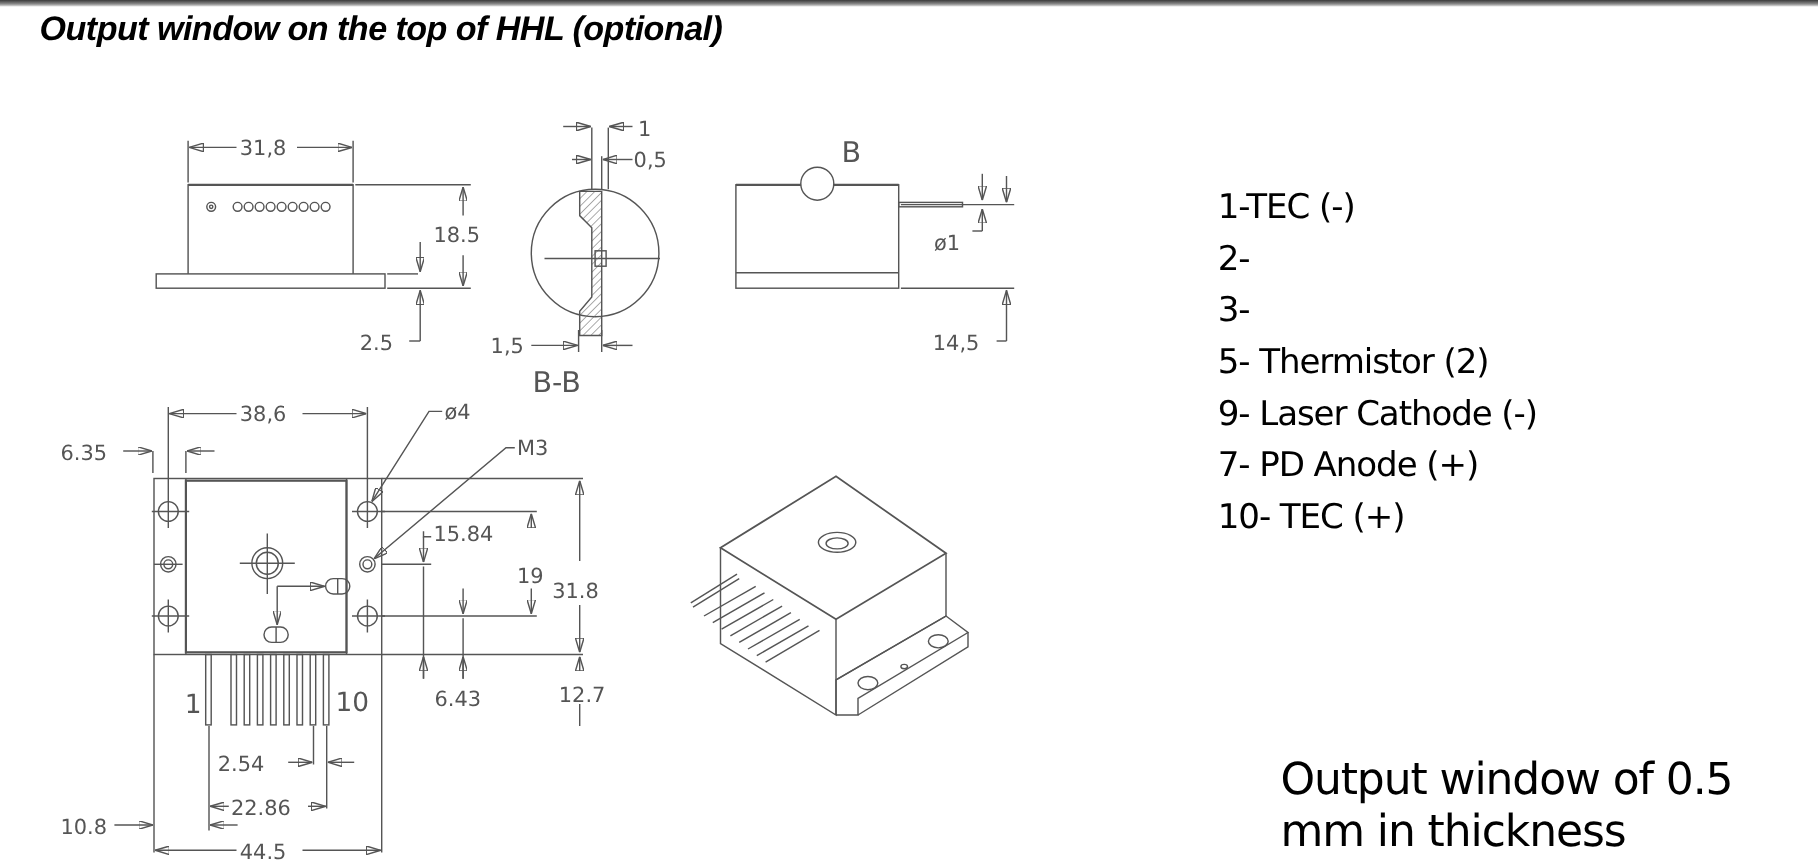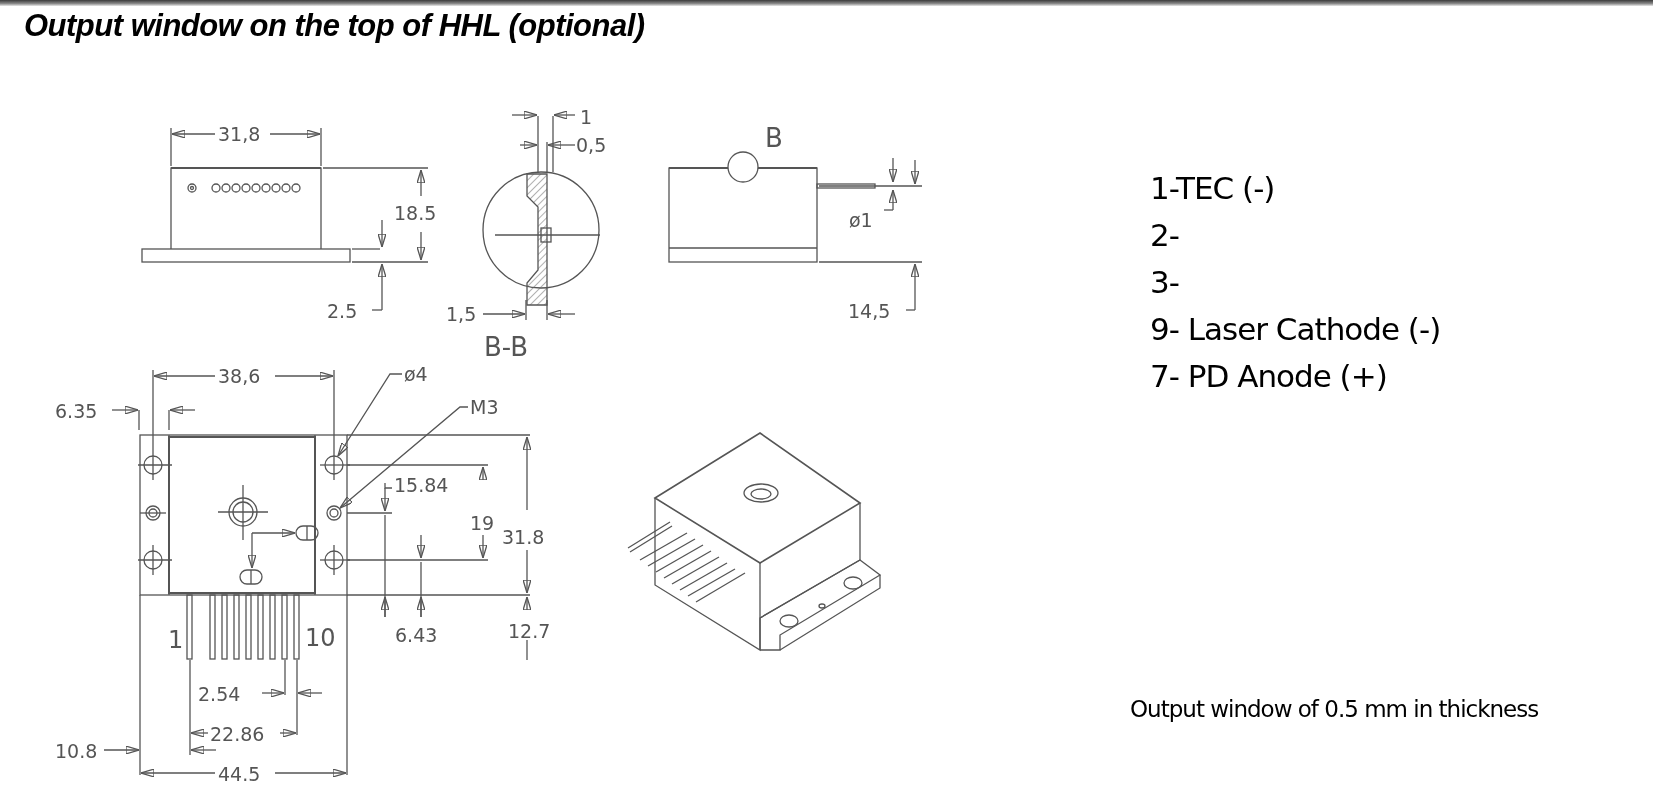--- a/index.html
+++ b/index.html
@@ -5,34 +5,34 @@
   html, body { margin:0; padding:0; }
   body {
     width:1653px; height:789px; position:relative; overflow:hidden;
     background:#ffffff; font-family:"Liberation Sans", sans-serif; color:#000;
   }
   .topbar {
     position:absolute; left:0; top:0; width:1653px; height:6px;
     background:linear-gradient(#3a3a3a, #8a8a8a 60%, #e8e8e8);
   }
   .title {
-    position:absolute; left:24px; top:8px;
+    position:absolute; left:36px; top:8px;
     font-family:"Liberation Sans", sans-serif; font-weight:bold; font-style:italic;
     font-size:31px; letter-spacing:-0.5px; white-space:nowrap;
   }
   svg.drawing { position:absolute; left:0; top:0; }
   svg text { font-family:"DejaVu Sans", sans-serif; fill:#555; }
   .pinout {
     position:absolute; left:1107px; top:168px; margin:0; padding:0; list-style:none;
     font-family:"DejaVu Sans", sans-serif; font-size:31px; letter-spacing:-1px;
   }
-  .pinout li { height:47px; line-height:40px; white-space:nowrap;margin-left:43px; }
+  .pinout li { height:47px; line-height:40px; white-space:nowrap; }
   .note {
-    position:absolute; left:1130px; top:686px; width:480px;
-    font-family:"DejaVu Sans", sans-serif; font-size:23px; letter-spacing:-1px; line-height:47px;
+    position:absolute; left:1164px; top:686px; width:480px;
+    font-family:"DejaVu Sans", sans-serif; font-size:40px; letter-spacing:-1px; line-height:47px;
   }
 </style>
 </head>
 <body>
 
 <div class="topbar"></div>
 <div class="title">Output window on the top of HHL (optional)</div>
 
 <svg class="drawing" width="1000" height="789" viewBox="0 0 1000 789">
   <defs>
@@ -269,17 +269,19 @@
     <text x="210" y="741">22.86</text>
     <text x="55" y="758">10.8</text>
     <text x="218" y="781">44.5</text>
   </g>
 </svg>
 
 <ul class="pinout">
   <li>1-TEC (-)</li>
   <li>2-</li>
   <li>3-</li>
+  <li>5- Thermistor (2)</li>
   <li>9- Laser Cathode (-)</li>
   <li>7- PD Anode (+)</li>
+  <li>10- TEC (+)</li>
 </ul>
 
 <div class="note">Output window of 0.5 mm in thickness</div>
 
 </body></html>

